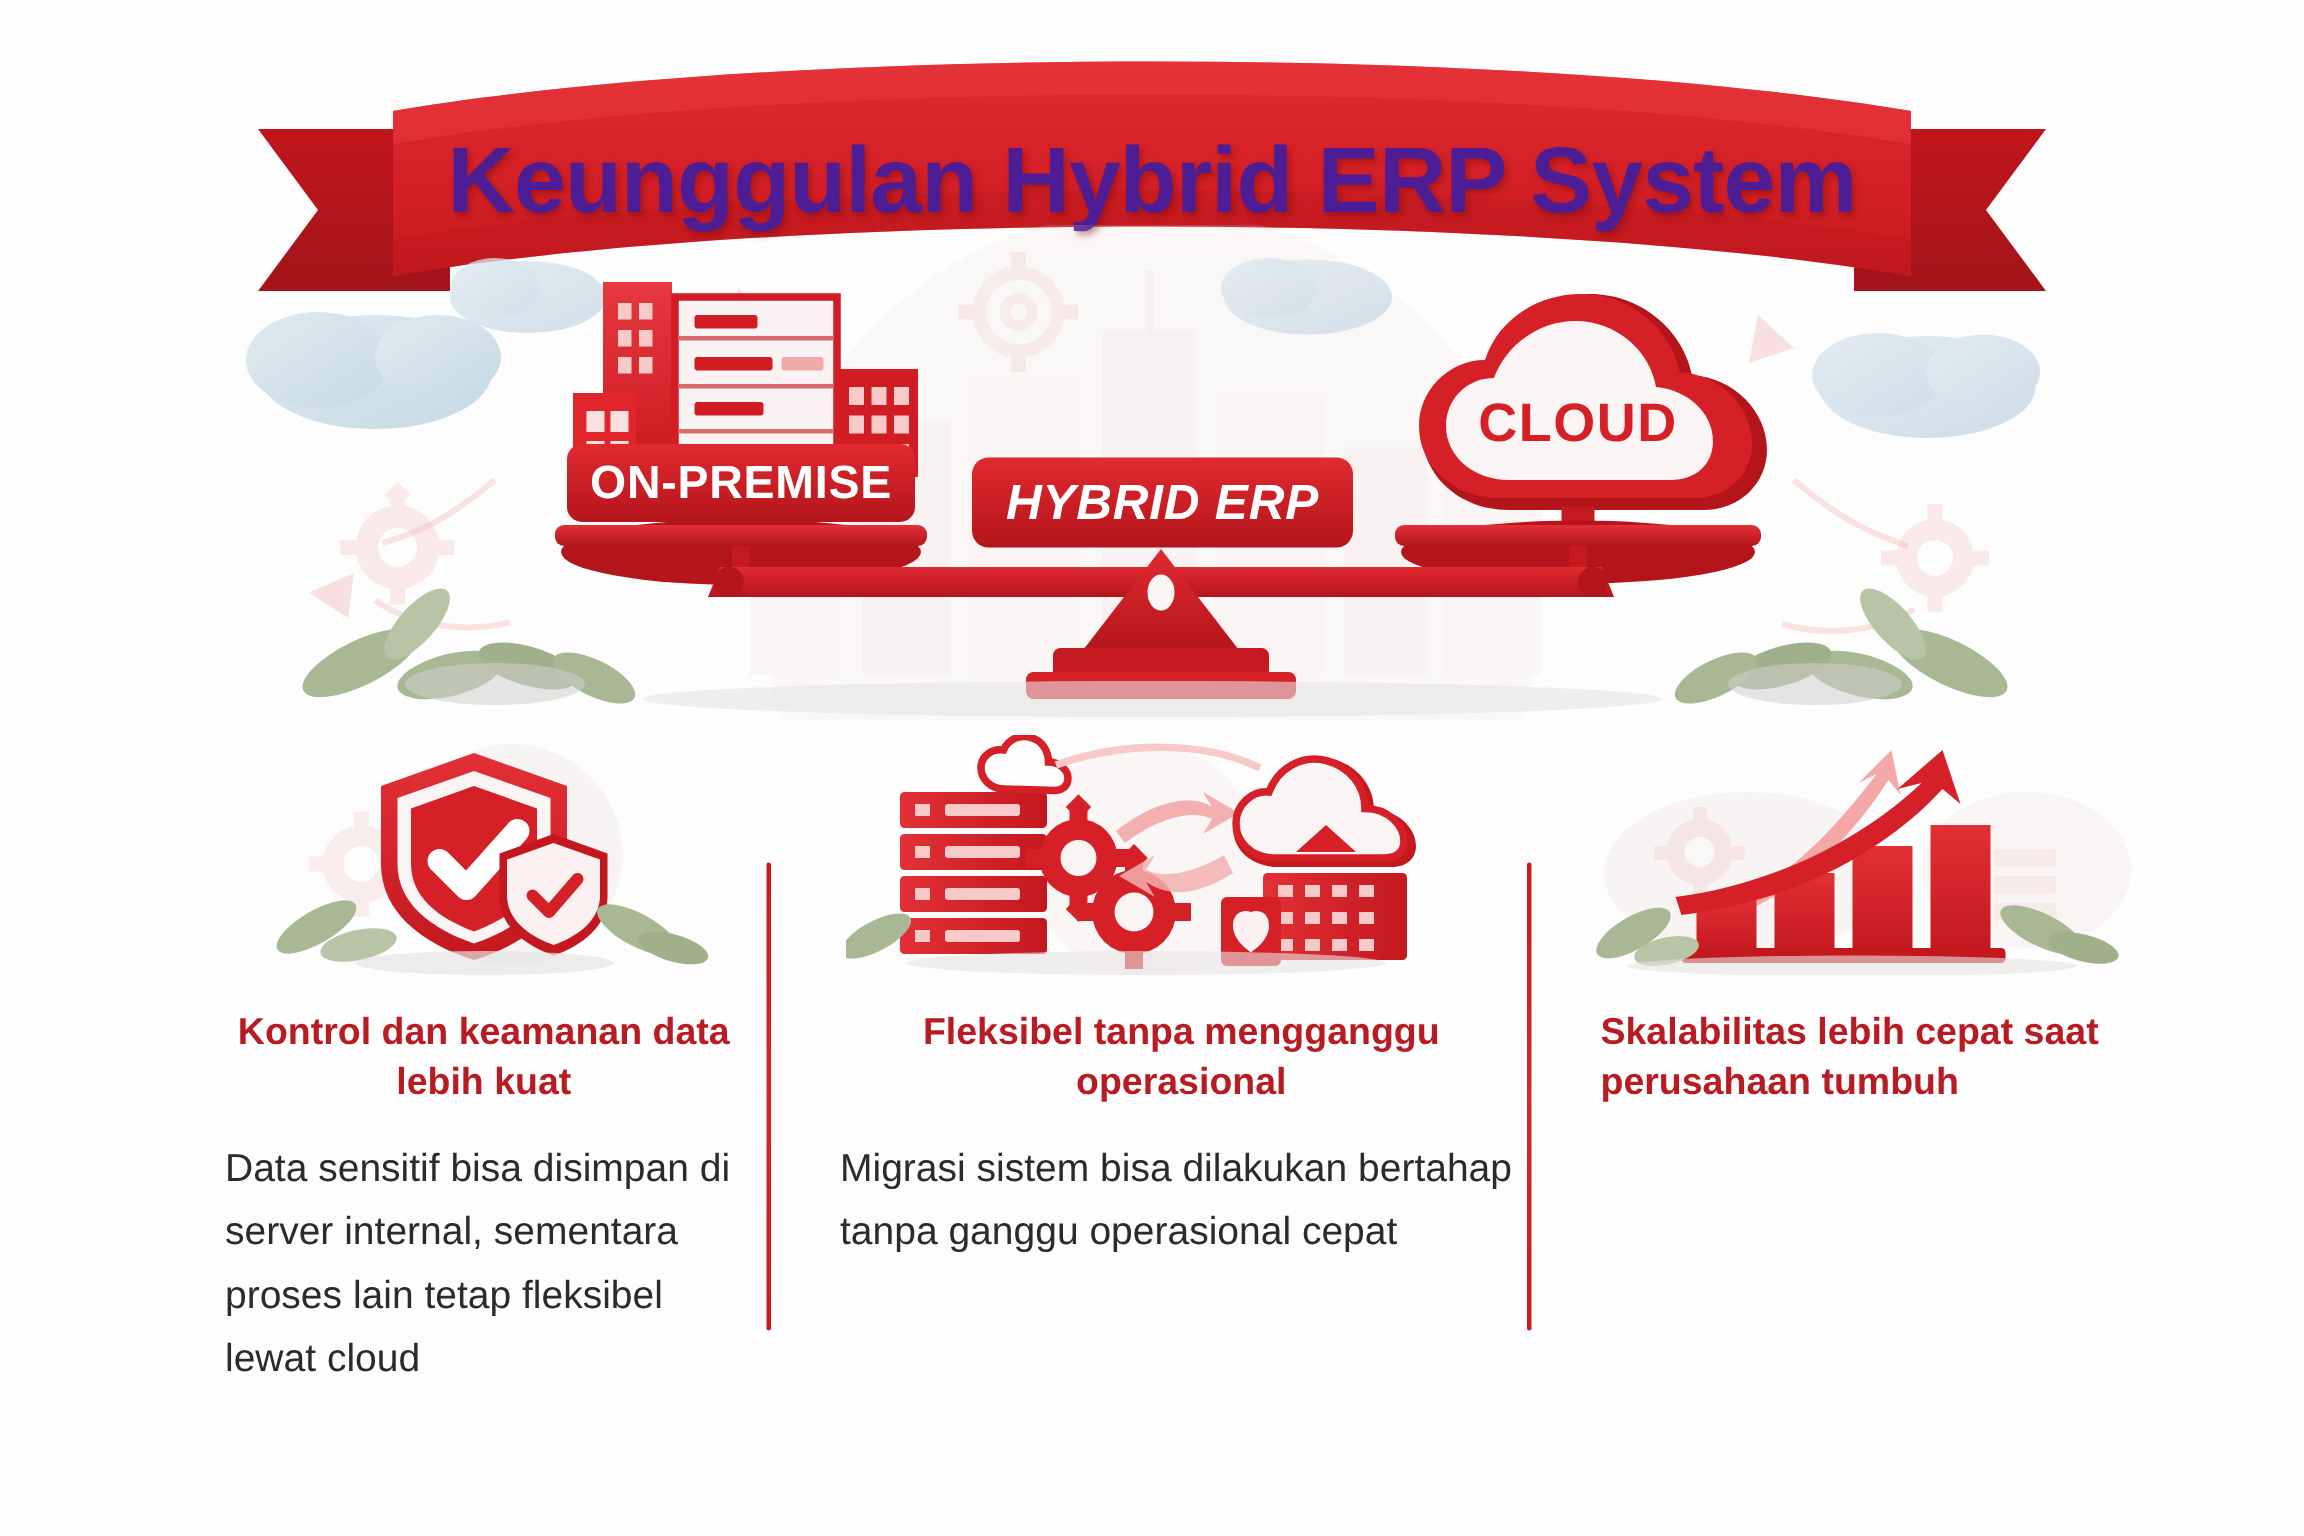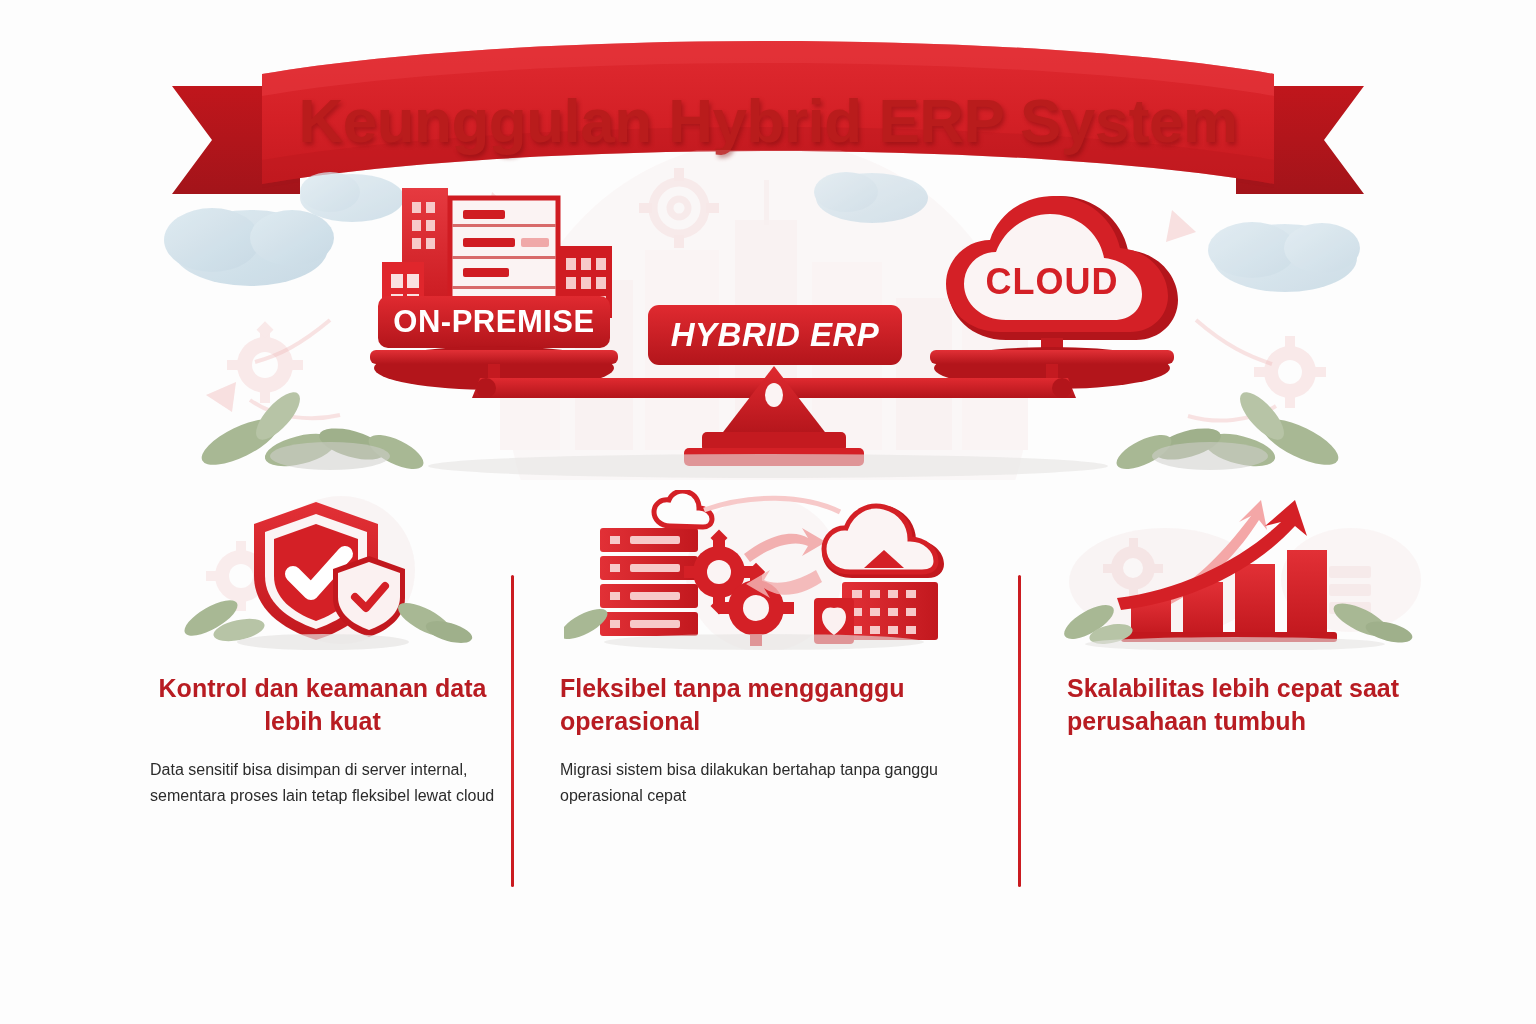--- a/index.html
+++ b/index.html
@@ -13,21 +13,21 @@
   #stage{ position:relative; width:1536px; height:1024px; }
 
   
   .ribbon-wrap{ position:absolute; left:0; top:36px; width:1536px; height:180px; }
   .ribbon-title{
     position:absolute; left:0; top:0; width:1536px; height:180px;
     display:flex; align-items:center; justify-content:center;
     pointer-events:none;
   }
   .ribbon-title span{
-    color:#b91c1c;
+    color:#4c1d95;
     font-size:62px;
     font-weight:bold;
     letter-spacing:-0.5px;
     text-shadow:2px 3px 4px rgba(120,10,12,0.45);
     transform:translateY(-6px);
     white-space:nowrap;
   }
 
   
   .hero{ position:absolute; left:0; top:150px; width:1536px; height:330px; }
@@ -55,26 +55,26 @@
   .col.c3 .col-icon svg{ margin-left:0px; }
 
   .col-title{
     color:#B81C22;
     font-size:25px;
     font-weight:bold;
     line-height:1.33;
     margin-top:22px;
   }
   .col.c1 .col-title{ text-align:center; }
-  .col.c2 .col-title{ text-align:left; }
+  .col.c2 .col-title{ text-align:center; }
   .col.c3 .col-title{ text-align:left;margin-left:12px; }
 
   .col-body{
     color:#2B2B2B;
-    font-size:16px;
+    font-size:26px;
     line-height:1.64;
     margin-top:18px;
   }
   .col.c1 .col-body{ text-align:left; }
   .col.c2 .col-body{ text-align:left; }
   .col.c3 .col-body{ text-align:left; }
 </style>
 </head>
 <body>
 

